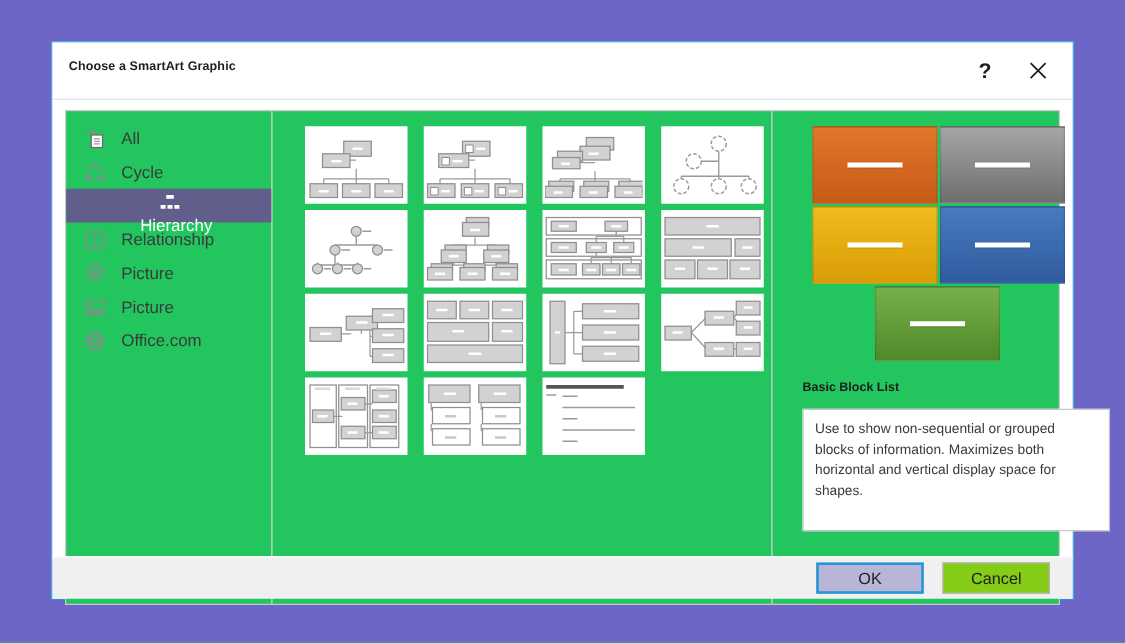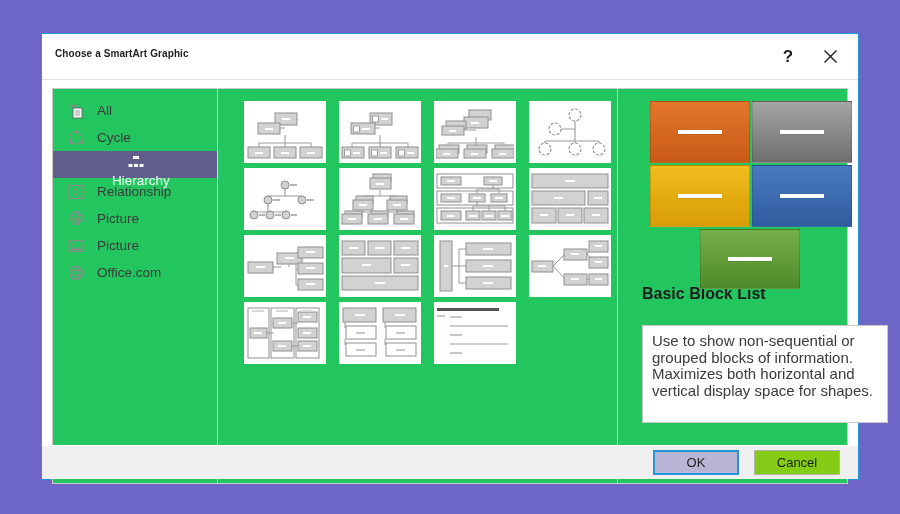--- a/index.html
+++ b/index.html
@@ -107,30 +107,30 @@
   .blk{
     position:absolute;
     border:1px solid rgba(0,0,0,.13);
     display:flex;align-items:center;justify-content:center;
   }
   .blk .dash{
     width:44%;height:4px;background:#ffffff;
     box-shadow:0 1px 0 rgba(0,0,0,.10);
   }
   .pv-title{
-    margin-top:4px;
-    font-size:16px;font-weight:bold;color:#1d1d1d;
+    margin-top:24px;
+    font-size:10px;font-weight:bold;color:#1d1d1d;
   }
   .pv-desc{
-    margin-top:22px;
+    margin-top:11px;
     border:1px solid #c8c8c8;
     height:98px;
     padding:7px 9px;
     box-sizing:border-box;
-    font-size:15px;line-height:16.5px;color:#3a3a3a;
+    font-size:11px;line-height:16.5px;color:#3a3a3a;
     background:#ffffff;
   }
   
   .footer{
     position:absolute;left:0;right:0;bottom:0;
     height:undefined;
     background:#f0f0f0;
     border-top:1px solid #ffffff;
   }
   .footer{height:33px;}

